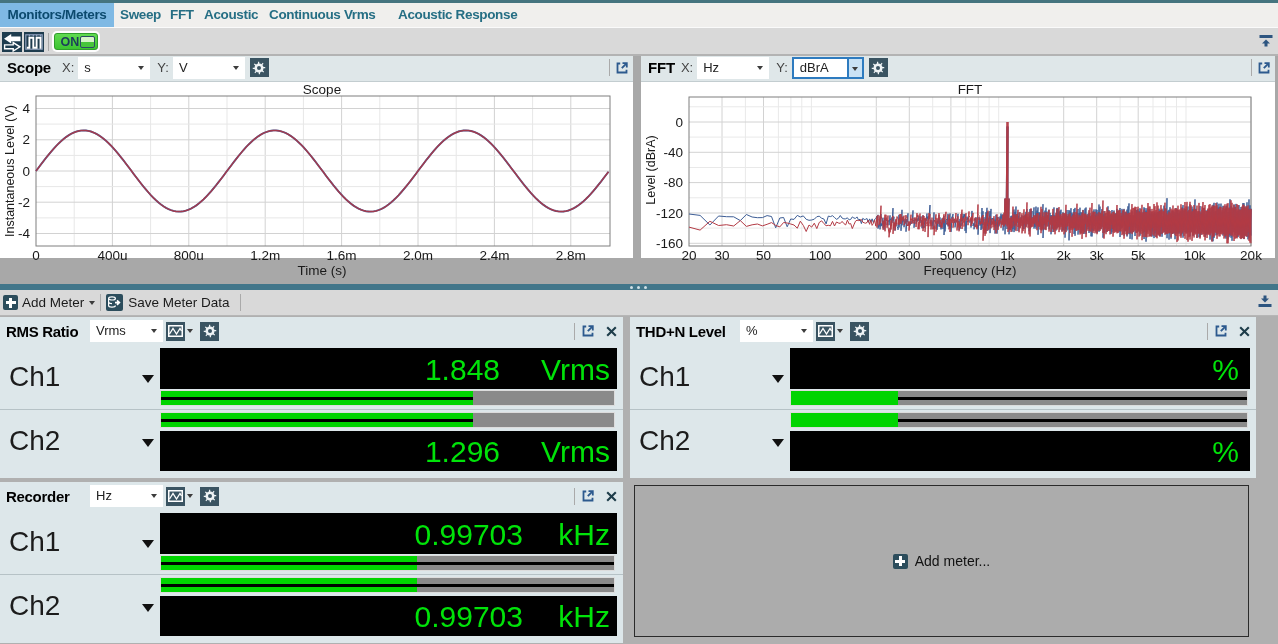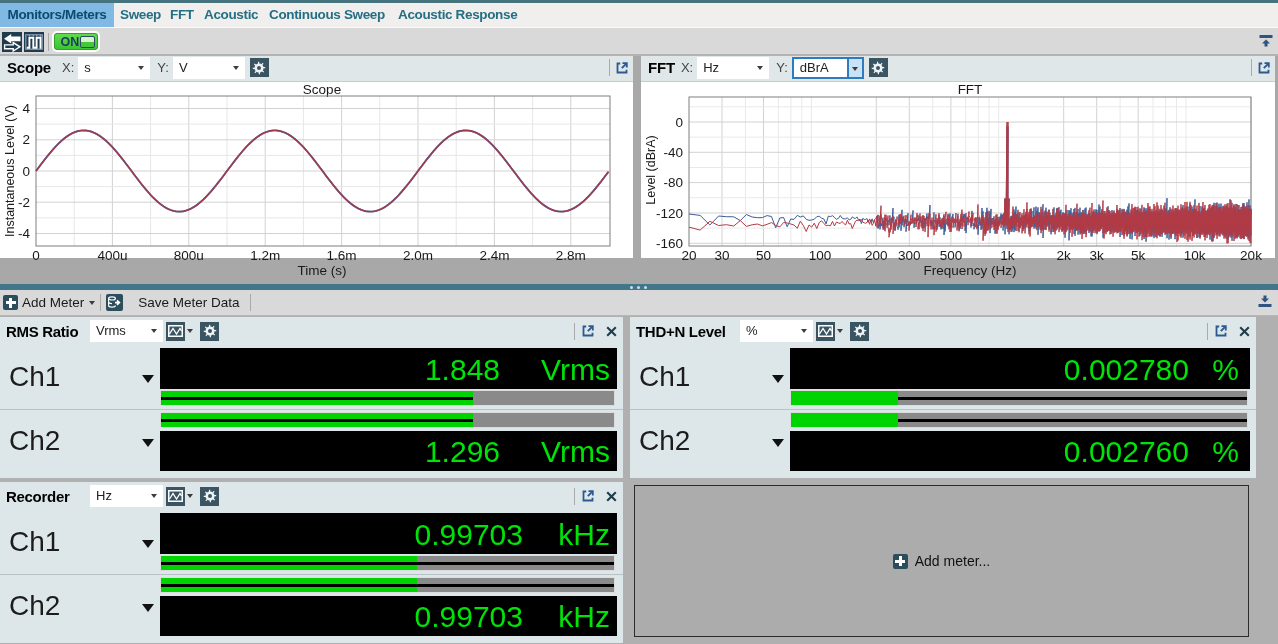--- a/index.html
+++ b/index.html
@@ -23,21 +23,21 @@
 .mpanel { position:absolute; background:#dde7ea; }
 .mhead { position:absolute; left:0; top:0; right:0; height:28px; display:flex; align-items:center; font-size:13px; color:#222; }
 .mtitle { font-weight:bold; color:#000; font-size:15px; margin-left:6px; letter-spacing:-0.3px; min-width:0; flex:0 0 auto; white-space:nowrap; overflow:visible; }
 </style></head><body>
 <div class="topstrip"></div>
 <div class="tabbar">
  <div class="tab sel" style="left:0;width:114px;text-align:center;">Monitors/Meters</div>
  <div class="tab" style="left:120px;">Sweep</div>
  <div class="tab" style="left:170px;">FFT</div>
  <div class="tab" style="left:204px;">Acoustic</div>
- <div class="tab" style="left:269px;">Continuous Sweep</div>
+ <div class="tab" style="left:269px;">Continuous Vrms</div>
  <div class="tab" style="left:398px;">Acoustic Response</div>
 </div>
 <div class="toolbar">
 <span class="tbicon">
       <svg width="20" height="20" viewBox="0 0 20 20">
         <path d="M2,6.8 L9.2,2 L9.2,4.4 L18.5,4.4 L18.5,9.2 L9.2,9.2 L9.2,11.6 Z" fill="#fff"></path>
         <path d="M11.2,10.6 L11.2,12.9 L2.6,12.9 L2.6,16.7 L11.2,16.7 L11.2,19 L17.9,14.8 Z" fill="none" stroke="#fff" stroke-width="1.4"></path>
       </svg>
     </span>
     <span class="tbicon">
@@ -234,21 +234,21 @@
     <span style="margin-left:3px;"><span style="display:inline-block;width:15px;height:15px;background:#2c4d5c;border-radius:2px;position:relative;vertical-align:middle;"><span style="position:absolute;left:2.5px;top:6px;width:10px;height:3px;background:#fff"></span><span style="position:absolute;left:6px;top:2.5px;width:3px;height:10px;background:#fff"></span></span></span>
     <span style="margin-left:4px;">Add Meter</span>
     <span class="ddarrow" style="margin-left:5px;"></span>
     <span class="vsep" style="margin:0 5px;"></span>
     <span style="display:inline-block;width:17px;height:17px;background:#2c4d5c;border-radius:2px;position:relative;vertical-align:middle;"><svg width="17" height="17" viewBox="0 0 17 17">
         <ellipse cx="6" cy="4.4" rx="3.4" ry="1.6" fill="none" stroke="#fff" stroke-width="1.2"></ellipse>
         <path d="M2.6,4.4 V11.6 c0,0.9 1.5,1.6 3.4,1.6 c1.9,0 3.4,-0.7 3.4,-1.6" fill="none" stroke="#fff" stroke-width="1.2"></path>
         <path d="M2.6,8 c0,0.9 1.5,1.6 3.4,1.6" fill="none" stroke="#fff" stroke-width="1.2"></path>
         <path d="M9,8.6 h3.6 M11,6.4 l2.4,2.2 -2.4,2.2" fill="none" stroke="#fff" stroke-width="1.6"></path>
       </svg></span>
-    <span style="margin-left:15px;">Save Meter Data</span>
+    <span style="margin-left:5px;">Save Meter Data</span>
     <span class="vsep" style="margin:0 0 0 10px;"></span>
     <span style="flex:1"></span>
     <span style="margin-right:6px;"><svg width="14" height="13" viewBox="0 0 14 13">
         <path d="M5.5,0.5 L8.5,0.5 L8.5,3.5 L11,3.5 L7,7.5 L3,3.5 L5.5,3.5 Z" fill="#2d5580"></path>
         <rect x="0.5" y="9" width="13" height="3" fill="#2d5580"></rect>
       </svg></span>
   </div>
 <div class="mpanel" style="left:0px;top:317px;width:623px;height:161px;">
     <div class="mhead">
       <span class="mtitle" style="width:84px;">RMS Ratio</span>
@@ -341,38 +341,36 @@
         <svg width="11" height="11" viewBox="0 0 11 11">
           <path d="M1.2,1.2 L9.8,9.8 M9.8,1.2 L1.2,9.8" stroke="#1e3d4a" stroke-width="2.1"></path>
         </svg>
       </span>
     </div>
     <div style="position:absolute;left:0;top:31px;width:160px;height:60px;">
       <span style="position:absolute;left:9px;top:50%;transform:translateY(-52%);font-size:28px;color:#1c1c1c;">Ch1</span>
       <span style="position:absolute;right:6px;top:50%;margin-top:-3px;width:0;height:0;border-left:6px solid transparent;border-right:6px solid transparent;border-top:8px solid #111;"></span>
     </div>
     <div style="position:absolute;left:160px;top:31px;width:460px;height:41px;background:#000;">
-      <span style="position:absolute;right:61px;top:50%;transform:translateY(-46%);font-size:30px;color:#00e309;">0.002780</span>
       <span style="position:absolute;right:11px;top:50%;transform:translateY(-46%);font-size:30px;color:#00e309;">%</span>
     </div>
     <div style="position:absolute;left:160px;top:73px;width:458px;height:16px;background:#8a8a8a;border:1px solid #dcdcdc;">
       <div style="position:absolute;left:0;top:0;width:107px;height:14px;background:#00d400"></div>
       <div style="position:absolute;left:107px;top:5.5px;width:349px;height:3px;background:#000"></div>
     </div>
     <div style="position:absolute;left:0;top:92px;width:626px;height:1px;background:#b6c2c6"></div>
     <div style="position:absolute;left:0;top:95px;width:160px;height:60px;">
       <span style="position:absolute;left:9px;top:50%;transform:translateY(-52%);font-size:28px;color:#1c1c1c;">Ch2</span>
       <span style="position:absolute;right:6px;top:50%;margin-top:-3px;width:0;height:0;border-left:6px solid transparent;border-right:6px solid transparent;border-top:8px solid #111;"></span>
     </div>
     <div style="position:absolute;left:160px;top:95px;width:458px;height:16px;background:#8a8a8a;border:1px solid #dcdcdc;">
       <div style="position:absolute;left:0;top:0;width:107px;height:14px;background:#00d400"></div>
       <div style="position:absolute;left:107px;top:5.5px;width:349px;height:3px;background:#000"></div>
     </div>
     <div style="position:absolute;left:160px;top:114px;width:460px;height:40px;background:#000;">
-      <span style="position:absolute;right:61px;top:50%;transform:translateY(-46%);font-size:30px;color:#00e309;">0.002760</span>
       <span style="position:absolute;right:11px;top:50%;transform:translateY(-46%);font-size:30px;color:#00e309;">%</span>
     </div>
   </div>
 <div class="mpanel" style="left:0px;top:482px;width:623px;height:161px;">
     <div class="mhead">
       <span class="mtitle" style="width:84px;">Recorder</span>
       <span class="dd" style="width:73px;">Hz<span class="ddarrow" style="position:absolute;right:6px;top:9px;"></span></span>
       <span style="margin-left:3px"></span>
       <span class="sqbtn" style="width:19px;height:19px;">
         <svg width="15" height="12" viewBox="0 0 15 12">

